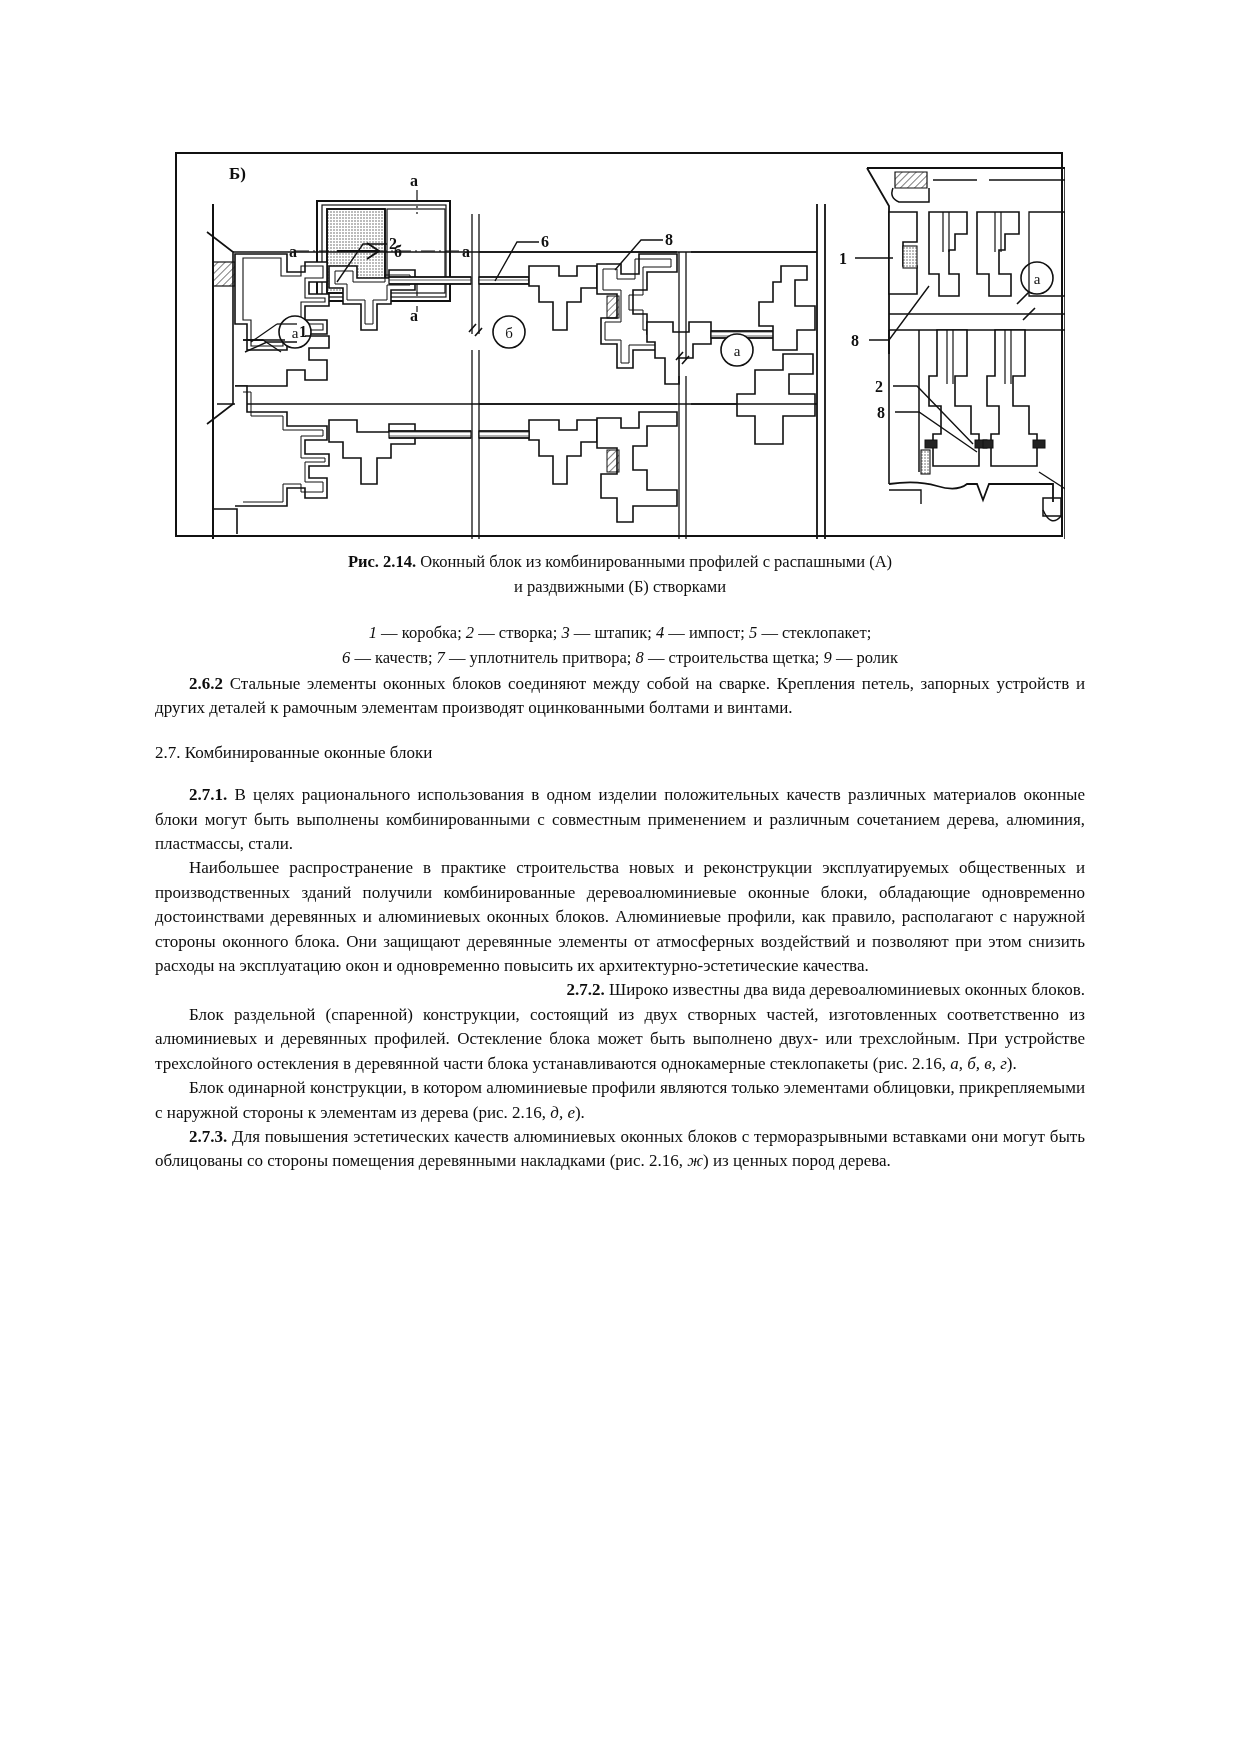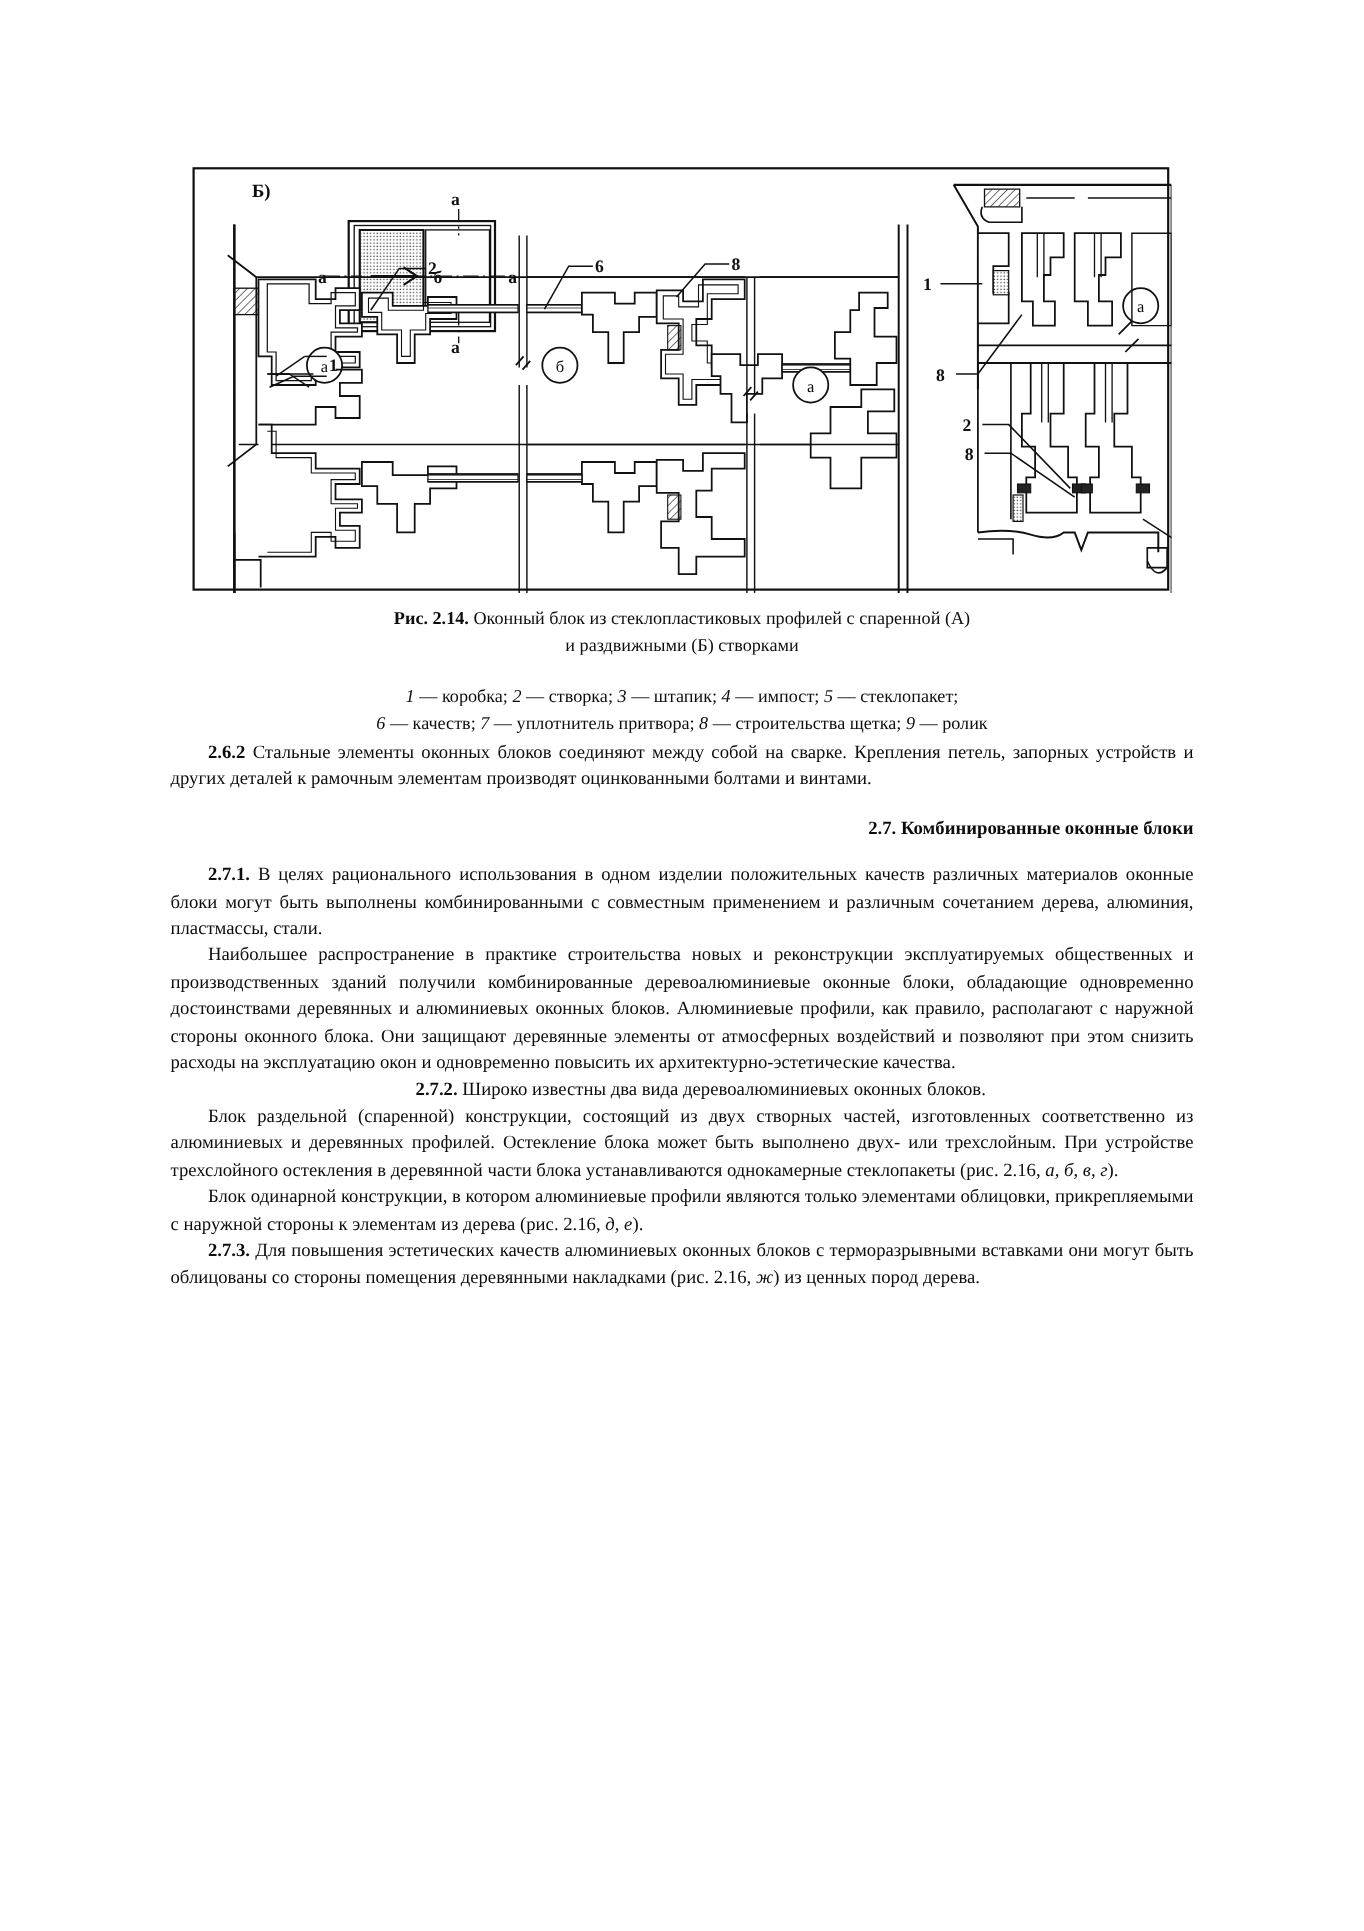--- a/index.html
+++ b/index.html
@@ -48,25 +48,25 @@
   .body-text{
     position:absolute; left:0; top:672px; width:930px;
     font-size:17px; line-height:24.4px;
   }
   p.para{
     margin:0;
     text-align:justify;
     text-indent:34px;
     text-justify:inter-word;
   }
-  p.nojust{margin:0;text-align:center;text-indent:34px;}
+  p.nojust{margin:0;text-align:right;text-indent:34px;}
   b.num{font-weight:bold;}
   i{font-style:italic;}
   h2.section{
-    font-size:17px; font-weight:bold; text-align:right;
+    font-size:17px; font-weight:normal; text-align:left;
     margin:20px 0 18px 0;
   }
 </style>
 </head>
 <body>
 
 <div class="page">
 
   <div class="figure-box">
     <div class="fig-label-b">Б)</div>
@@ -337,21 +337,21 @@
         <text x="674" y="192" text-anchor="start">8</text>
         <text x="698" y="238" text-anchor="start">2</text>
         <text x="700" y="264" text-anchor="start">8</text>
         <text x="892" y="340" text-anchor="start">9</text>
       </g>
     </svg>
   </div>
 
   <div class="caption">
     <div>
-      <b>Рис. 2.14.</b><span> Оконный блок из стеклопластиковых профилей с спаренной (А)</span>
+      <b>Рис. 2.14.</b><span> Оконный блок из комбинированными профилей с распашными (А)</span>
     </div>
     <div>и раздвижными (Б) створками</div>
   </div>
 
   <div class="legend">
     <div>
       <i>1</i><span> — коробка; </span><i>2</i><span> — створка; </span><i>3</i><span> — штапик; </span><i>4</i><span> — импост; </span><i>5</i><span> — стеклопакет;</span>
     </div>
     <div>
       <i>6</i><span> — качеств; </span><i>7</i><span> — уплотнитель притвора; </span><i>8</i><span> — строительства щетка; </span><i>9</i><span> — ролик</span>

